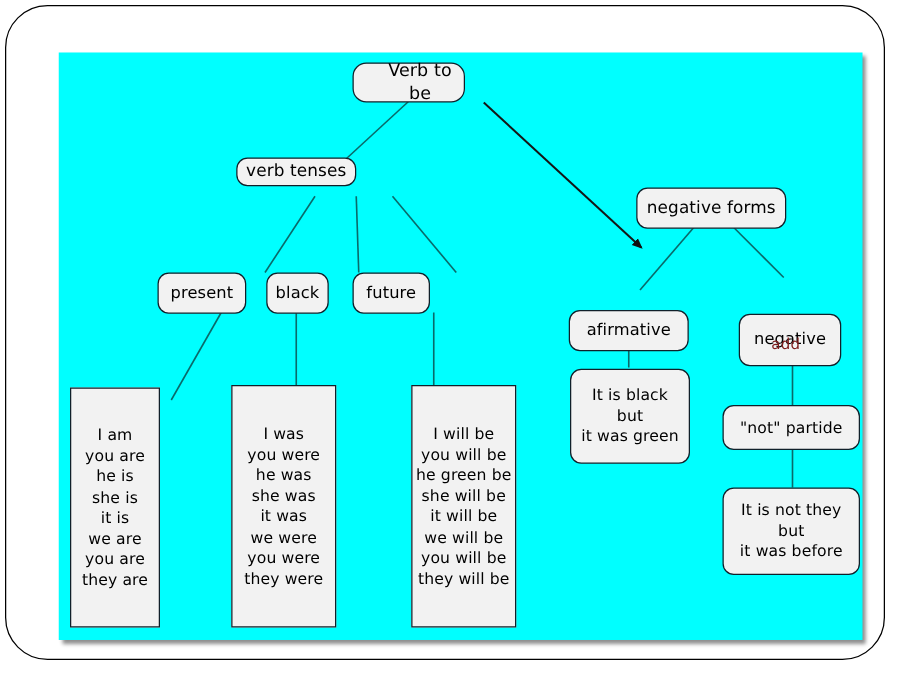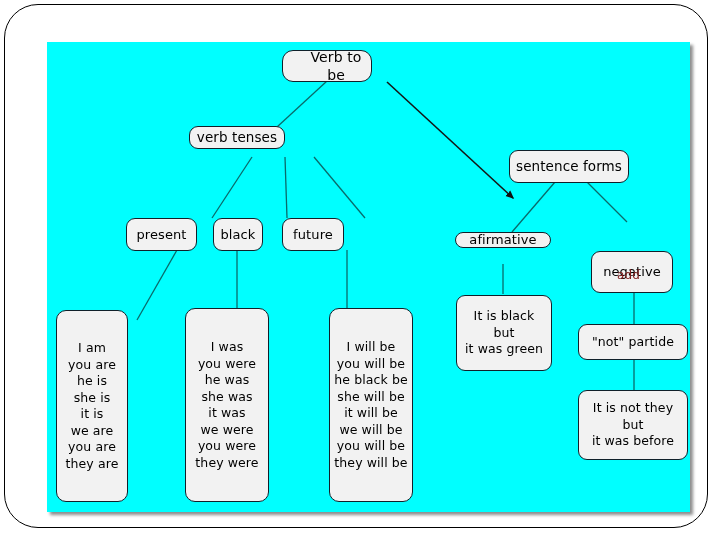--- a/index.html
+++ b/index.html
@@ -69,21 +69,21 @@
     justify-content: center;
     text-align: center;
     line-height: 1.32;
     white-space: pre-line;
     letter-spacing: 0.1px;
   }
 
   .node.title-node { font-size: 14px; border-radius: 11px; }
   .node.lvl2       { font-size: 13.5px; }
   .node.lvl3       { font-size: 13px; }
-  .node.leaf       { font-size: 12.5px; border-radius: 10px; }
+  .node.leaf       { font-size: 12.5px; border-radius: 0; }
   .node.leaf-wide  { font-size: 12.5px; border-radius: 9px; }
 
   .edge-label {
     position: absolute;
     font-size: 12px;
     color: #7f1d1d;
     background: transparent;
     letter-spacing: 0.2px;
   }
 </style>
@@ -123,29 +123,29 @@
       <path d="M 587,210 L 587,222" stroke="#0a6a6a" stroke-width="1.3" fill="none"></path>
       <path d="M 587,244 L 587,282" stroke="#0a6a6a" stroke-width="1.3" fill="none"></path>
 
       <path d="M 587,318 L 587,348" stroke="#0a6a6a" stroke-width="1.3" fill="none"></path>
     </svg>
 
     <div class="node title-node" style="left:235px; top:8px; width:90px; height:32px;padding-left:18px;">Verb to be</div>
 
     <div class="node lvl2" style="left:142px; top:84px; width:96px; height:23px;">verb tenses</div>
 
-    <div class="node lvl2" style="left:462px; top:108px; width:120px; height:33px;">sentence forms</div>
+    <div class="node lvl2" style="left:462px; top:108px; width:120px; height:33px;">negative forms</div>
 
     <div class="node lvl3" style="left:79px; top:176px; width:71px; height:33px;">present</div>
 
     <div class="node lvl3" style="left:166px; top:176px; width:50px; height:33px;">black</div>
 
     <div class="node lvl3" style="left:235px; top:176px; width:62px; height:33px;">future</div>
 
-    <div class="node lvl3" style="left:408px; top:190px; width:96px; height:16px;">afirmative</div>
+    <div class="node lvl3" style="left:408px; top:206px; width:96px; height:33px;">afirmative</div>
 
     <div class="node lvl3" style="left:544px; top:177px; width:82px; height:42px;margin-top:32px;">negative</div>
 
     <div class="edge-label" style="left:570px; top:226px;">add</div>
 
     <div class="node leaf" style="left:9px; top:268px; width:72px; height:192px;">I am
 you are
 he is
 she is
 it is
@@ -157,21 +157,21 @@
 you were
 he was
 she was
 it was
 we were
 you were
 they were</div>
 
     <div class="node leaf" style="left:282px; top:266px; width:84px; height:194px;">I will be
 you will be
-he black be
+he green be
 she will be
 it will be
 we will be
 you will be
 they will be</div>
 
     <div class="node leaf-wide" style="left:409px; top:253px; width:96px; height:76px;">It is black
 but
 it was green</div>
 

